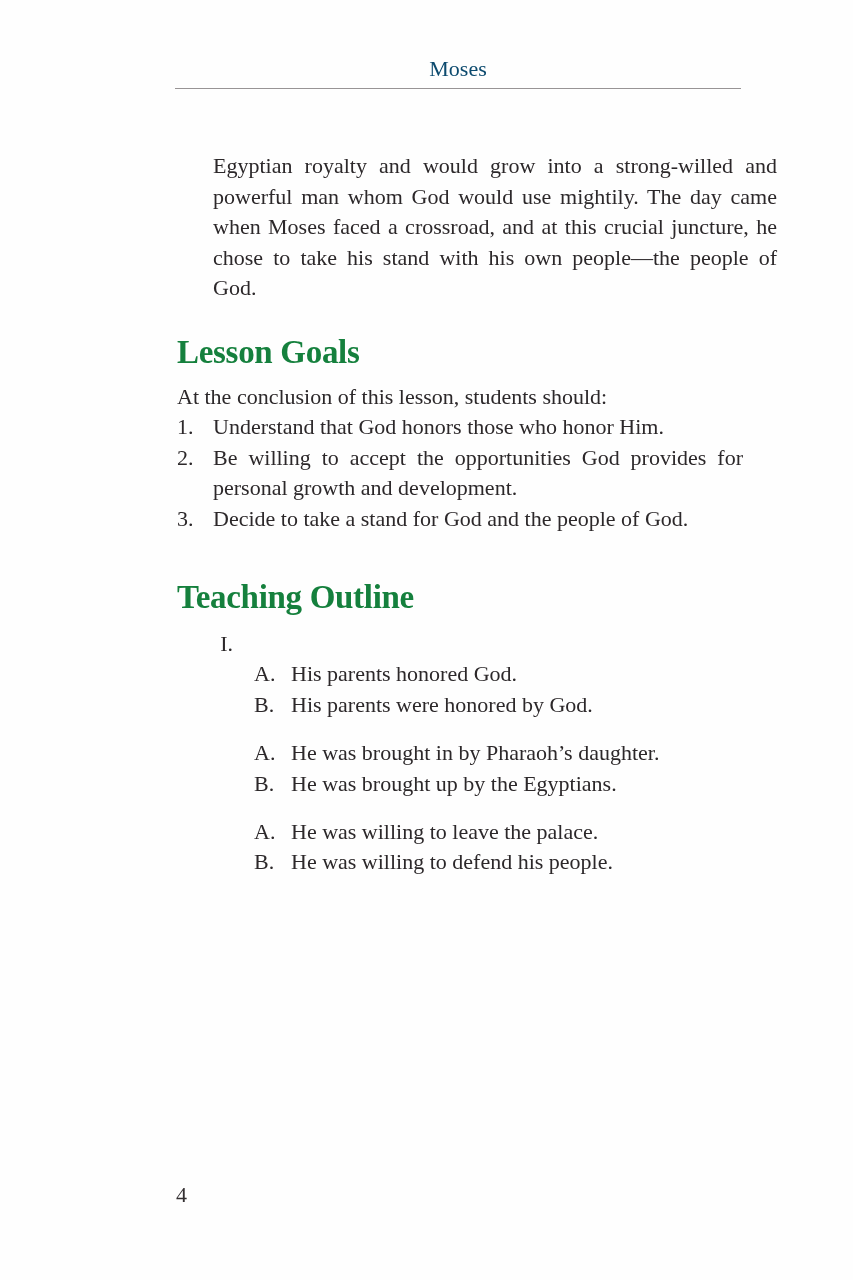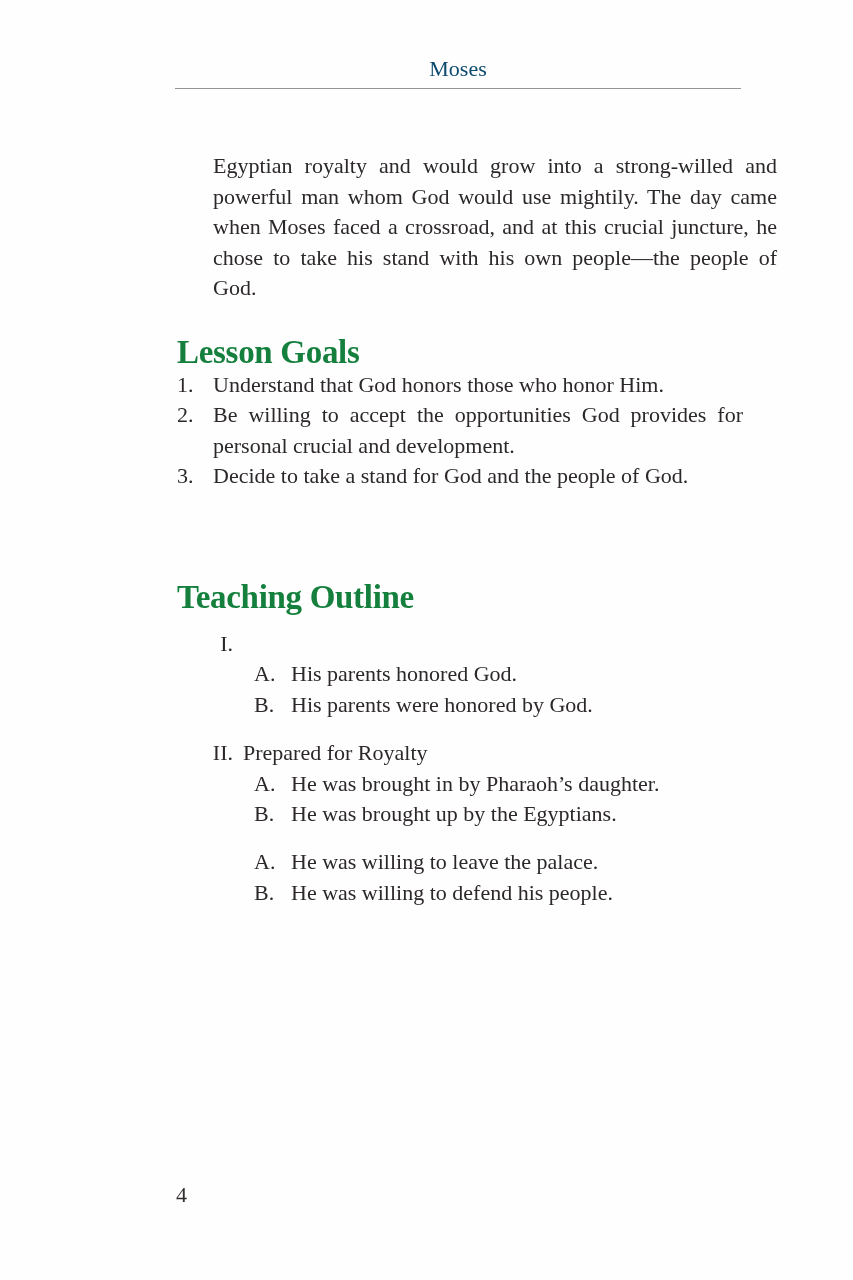--- a/index.html
+++ b/index.html
@@ -112,28 +112,29 @@
 <div class="page">
 
   <div class="running-head">Moses</div>
 
   <div class="head-rule"></div>
 
   <p class="body-paragraph">Egyptian royalty and would grow into a strong-willed and powerful man whom God would use mightily. The day came when Moses faced a crossroad, and at this crucial juncture, he chose to take his stand with his own people—the people of God.</p>
 
   <div class="lesson-goals">
     <h2 class="section-heading">Lesson Goals</h2>
+    <div class="goals-intro">At the conclusion of this lesson, students should:</div>
 
     <div class="goal-row">
       <span class="goal-num">1.</span>
       <span class="goal-text">Understand that God honors those who honor Him.</span>
     </div>
     <div class="goal-row">
       <span class="goal-num">2.</span>
-      <span class="goal-text">Be willing to accept the opportunities God provides for personal crucial and development.</span>
+      <span class="goal-text">Be willing to accept the opportunities God provides for personal growth and development.</span>
     </div>
     <div class="goal-row">
       <span class="goal-num">3.</span>
       <span class="goal-text">Decide to take a stand for God and the people of God.</span>
     </div>
   </div>
 
   <div class="teaching-outline">
     <h2 class="section-heading">Teaching Outline</h2>
 
@@ -147,24 +148,20 @@
           <span class="o-letter">A.</span>
           <span class="o-subtext">His parents honored God.</span>
         </div>
         <div class="o-sub">
           <span class="o-letter">B.</span>
           <span class="o-subtext">His parents were honored by God.</span>
         </div>
       </div>
 
       <div class="outline-group">
-        <div class="o-row">
-          <span class="o-num">II.</span>
-          <span class="o-title">Prepared for Royalty</span>
-        </div>
         <div class="o-sub">
           <span class="o-letter">A.</span>
           <span class="o-subtext">He was brought in by Pharaoh’s daughter.</span>
         </div>
         <div class="o-sub">
           <span class="o-letter">B.</span>
           <span class="o-subtext">He was brought up by the Egyptians.</span>
         </div>
       </div>
 

